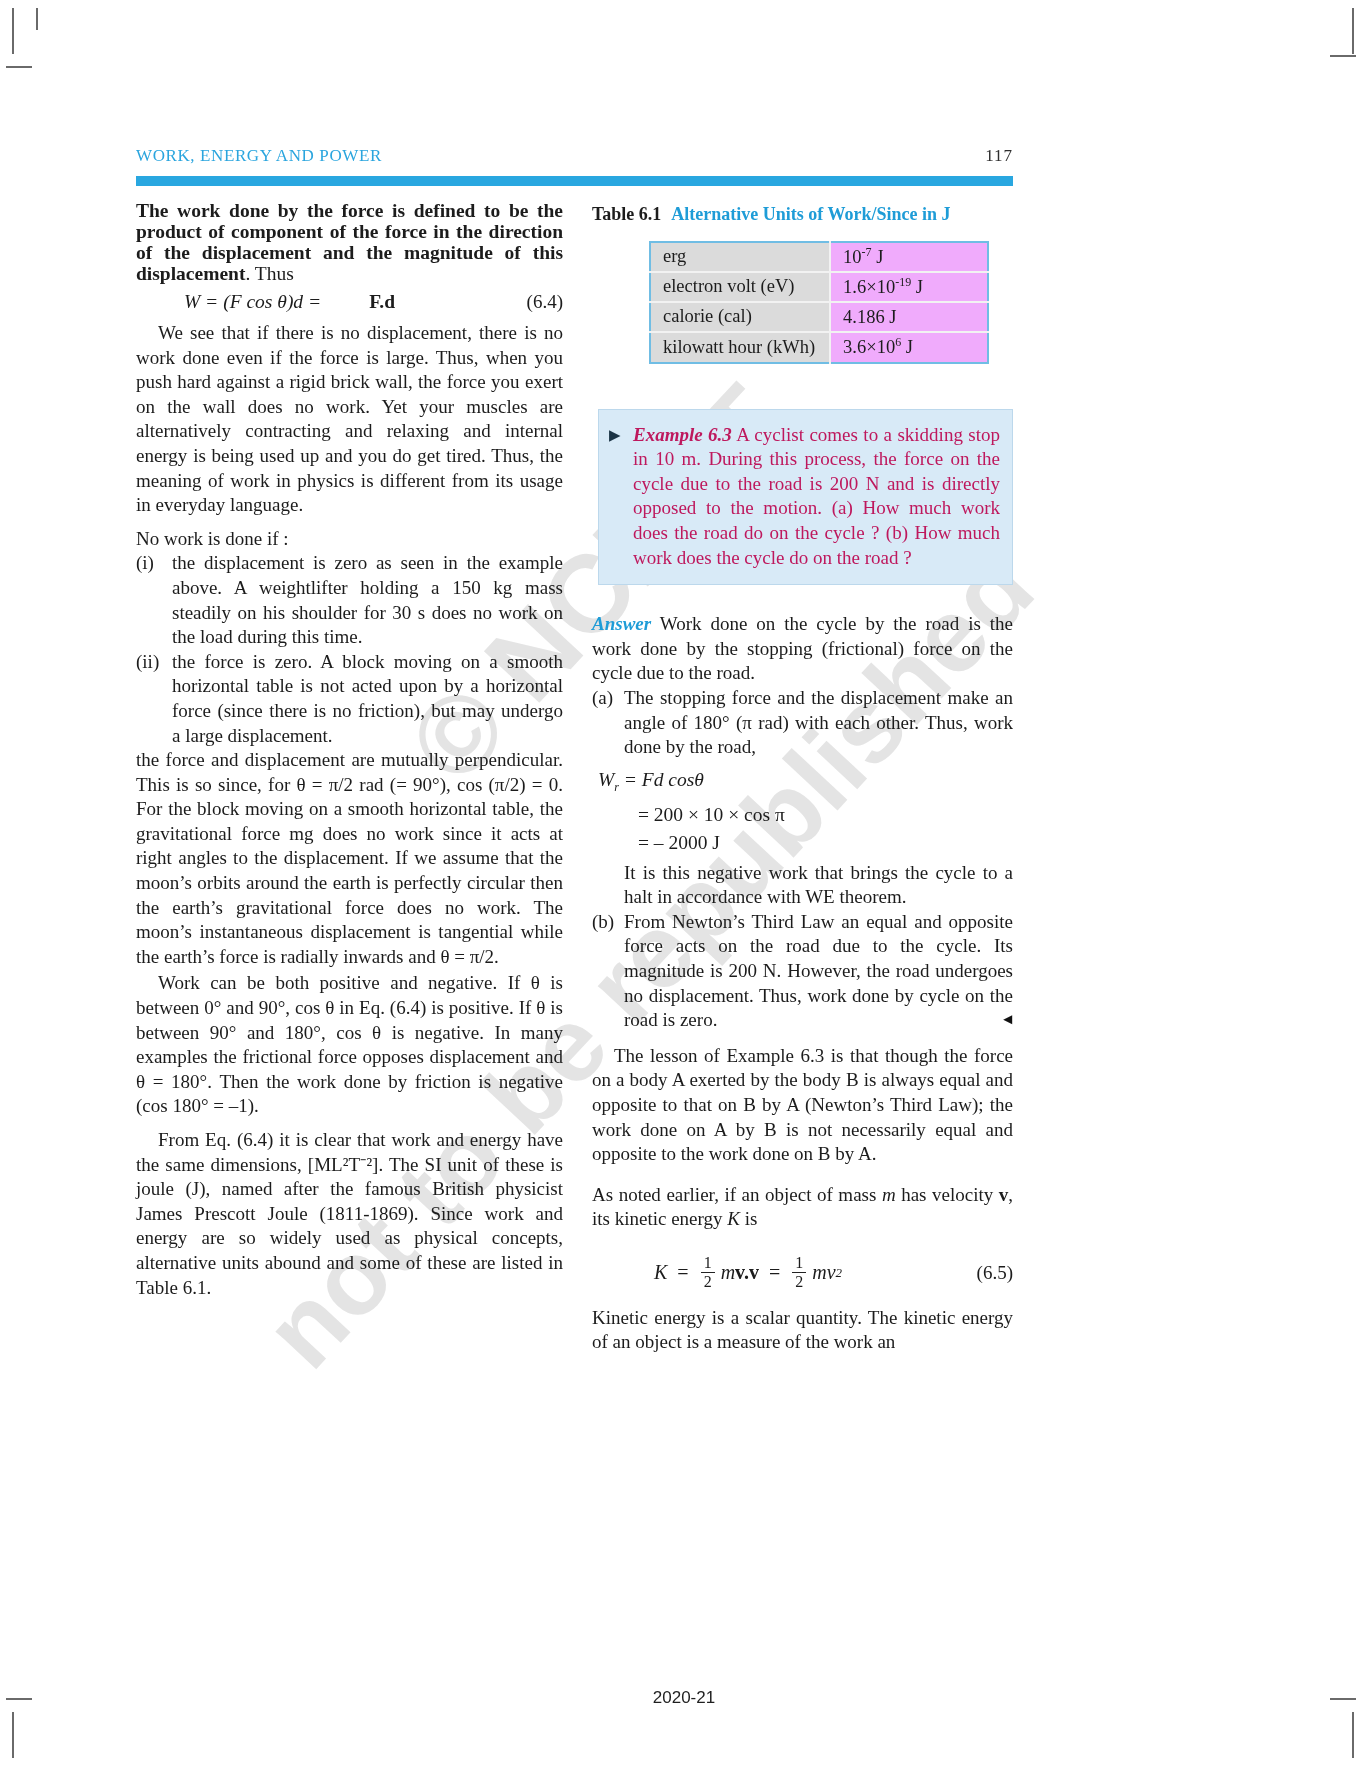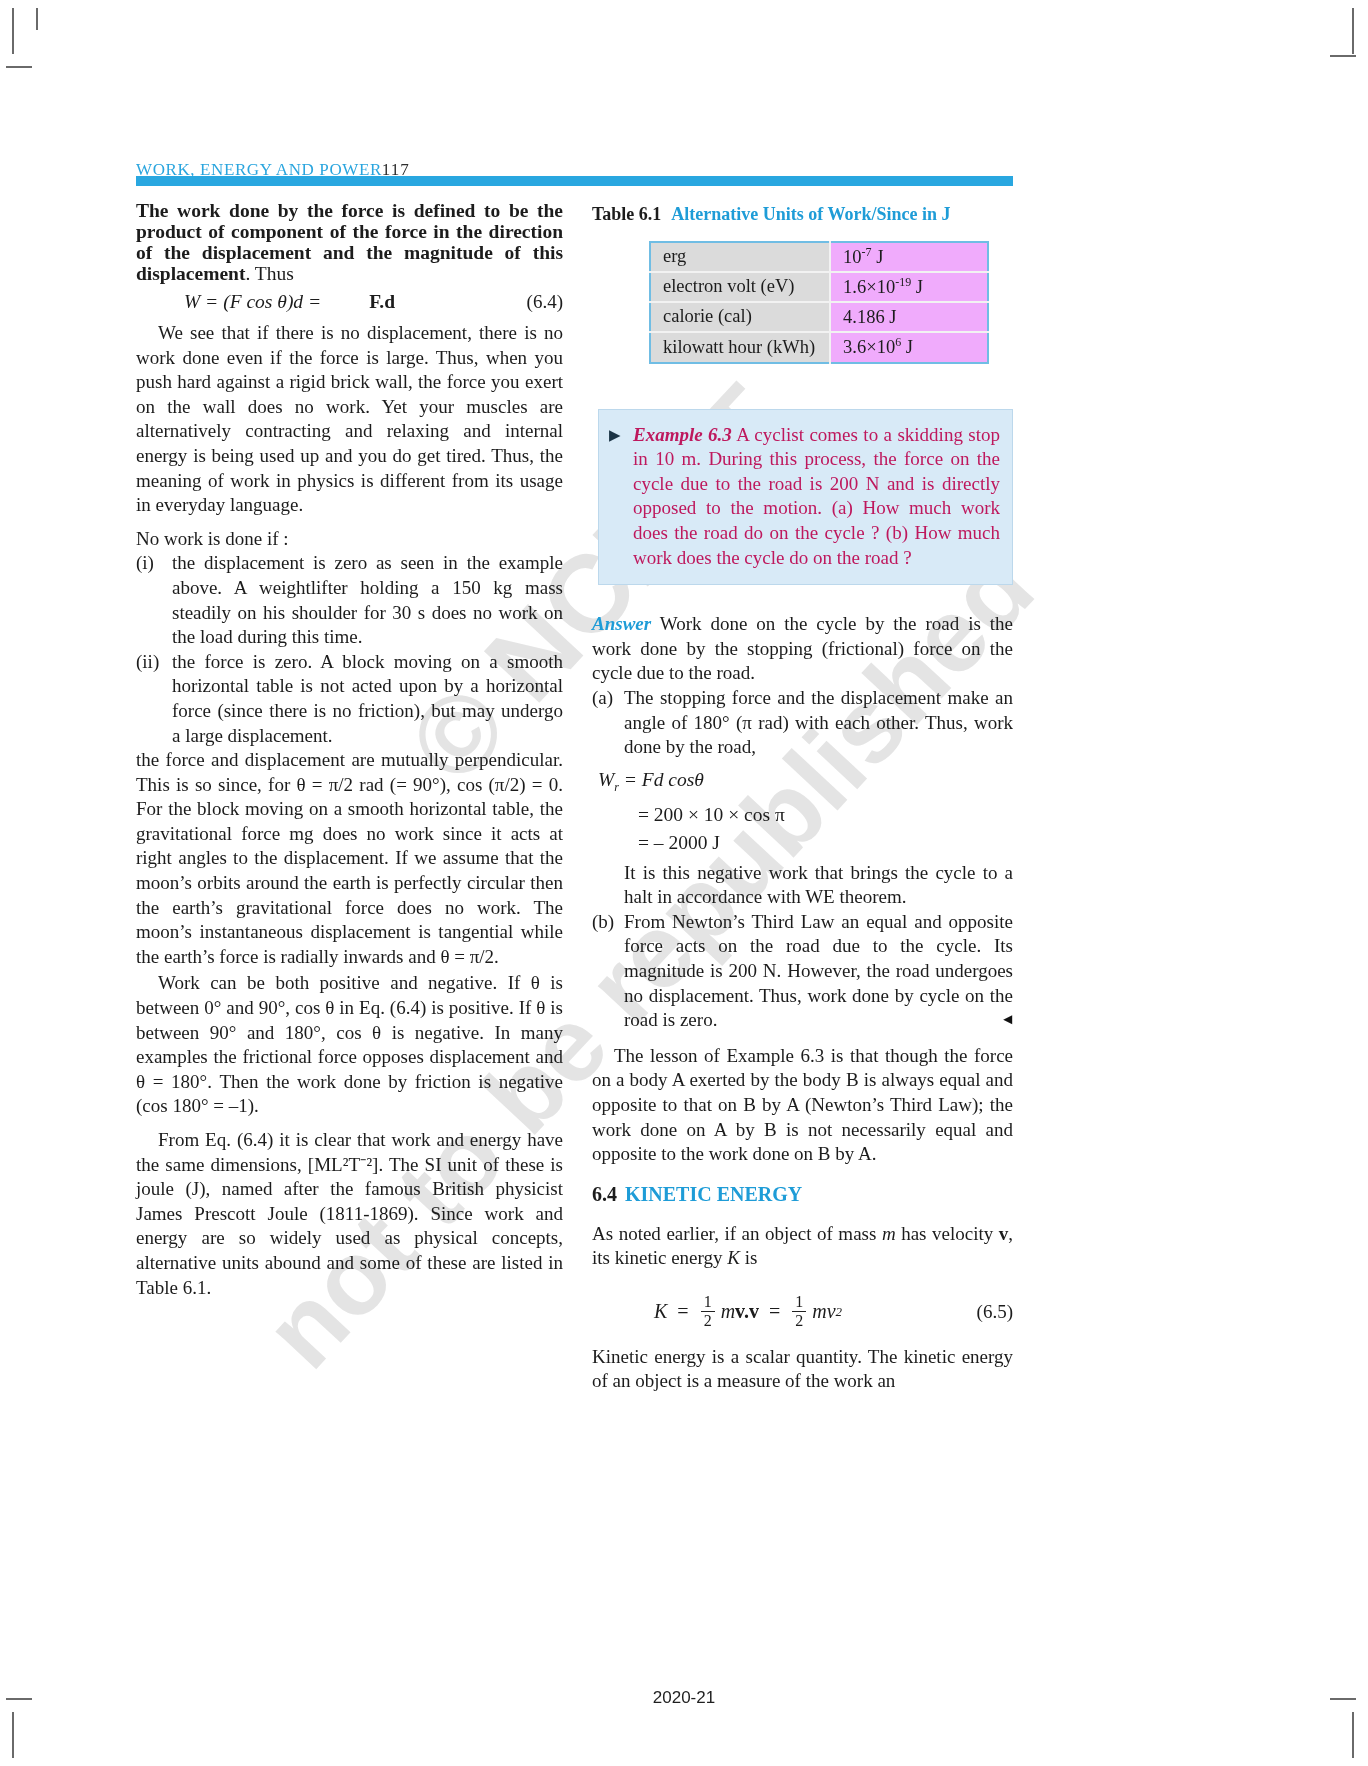--- a/index.html
+++ b/index.html
@@ -9,21 +9,21 @@
   
   .crop{position:absolute;background:#6a6a6a;}
 
   
   .wm{position:absolute;color:#b9b9b9;opacity:.38;font-family:"Liberation Sans",sans-serif;
       font-weight:bold;pointer-events:none;white-space:nowrap;}
   .wm1{left:430px;top:700px;font-size:110px;transform:rotate(-47deg);transform-origin:left center;}
   .wm2{left:285px;top:1290px;font-size:105px;transform:rotate(-47deg);transform-origin:left center;}
 
   
-  .hdr{position:absolute;left:136px;top:160px;width:877px;display:flex;align-items:flex-end;}
+  .hdr{position:absolute;left:136px;top:146px;width:877px;display:flex;justify-content:space-between;align-items:flex-end;}
   .hdr-title{color:#2aa5de;font-size:17px;letter-spacing:.6px;}
   .hdr-num{color:#2e2e2e;font-size:17px;letter-spacing:1px;}
   .hdr-rule{position:absolute;left:136px;top:176px;width:877px;height:10px;background:#29a7e0;}
 
   
   .colL{position:absolute;left:136px;top:200px;width:427px;}
   .colR{position:absolute;left:592px;top:200px;width:421px;}
   p{margin:0;}
   .body-txt{font-size:19px;line-height:24.6px;text-align:justify;}
   .indent{text-indent:22px;}
@@ -195,23 +195,20 @@
 
     <p class="body-txt note">It is this negative work that brings the cycle to a halt in accordance with WE theorem.</p>
 
     <div class="rli">
       <span class="mk">(b)</span>
       <p class="body-txt tx"><span>From Newton’s Third Law an equal and opposite force acts on the road due to the cycle. Its magnitude is 200 N. However, the road undergoes no displacement.  Thus, work done by cycle on the road is zero.</span><span class="end-tri">◄</span></p>
     </div>
 
     <p class="body-txt indent" style="margin-top:11px;">The lesson of Example 6.3 is that though the force on a body A exerted by the body B is always equal and opposite to that on B by A (Newton’s Third Law); the work done on A by B is not necessarily equal and opposite to the work done on B by A.</p>
 
-    <p class="sec-h">
-      <span>6.4</span><span class="blue">KINETIC ENERGY</span>
-    </p>
 
     <p class="body-txt ke-intro"><span>As noted earlier, if an object of mass </span><span class="it">m</span><span> has velocity </span><span class="bv">v</span><span>, its kinetic energy </span><span class="it">K</span><span> is</span></p>
 
     <div class="eq65">
       <span class="lead-sp">K</span>
       <span class="op">=</span>
       <span class="frac">
           <span class="num">1</span>
           <span class="den">2</span>
         </span>

